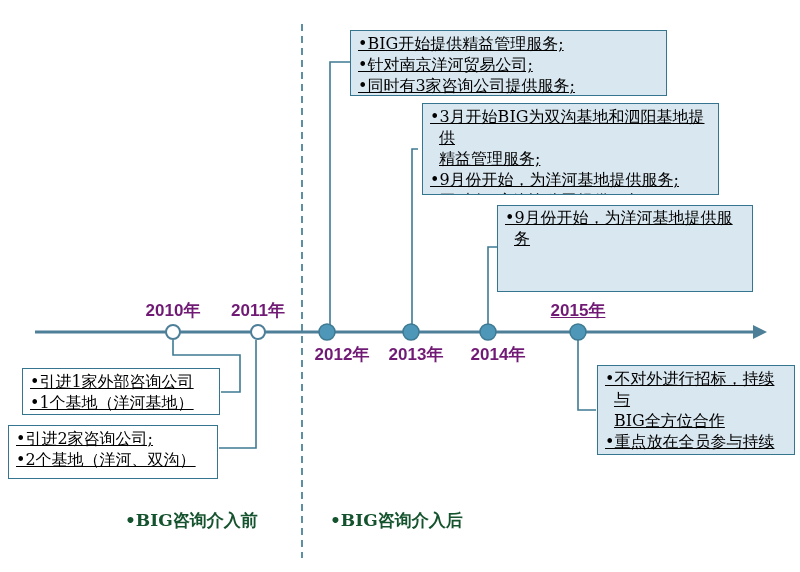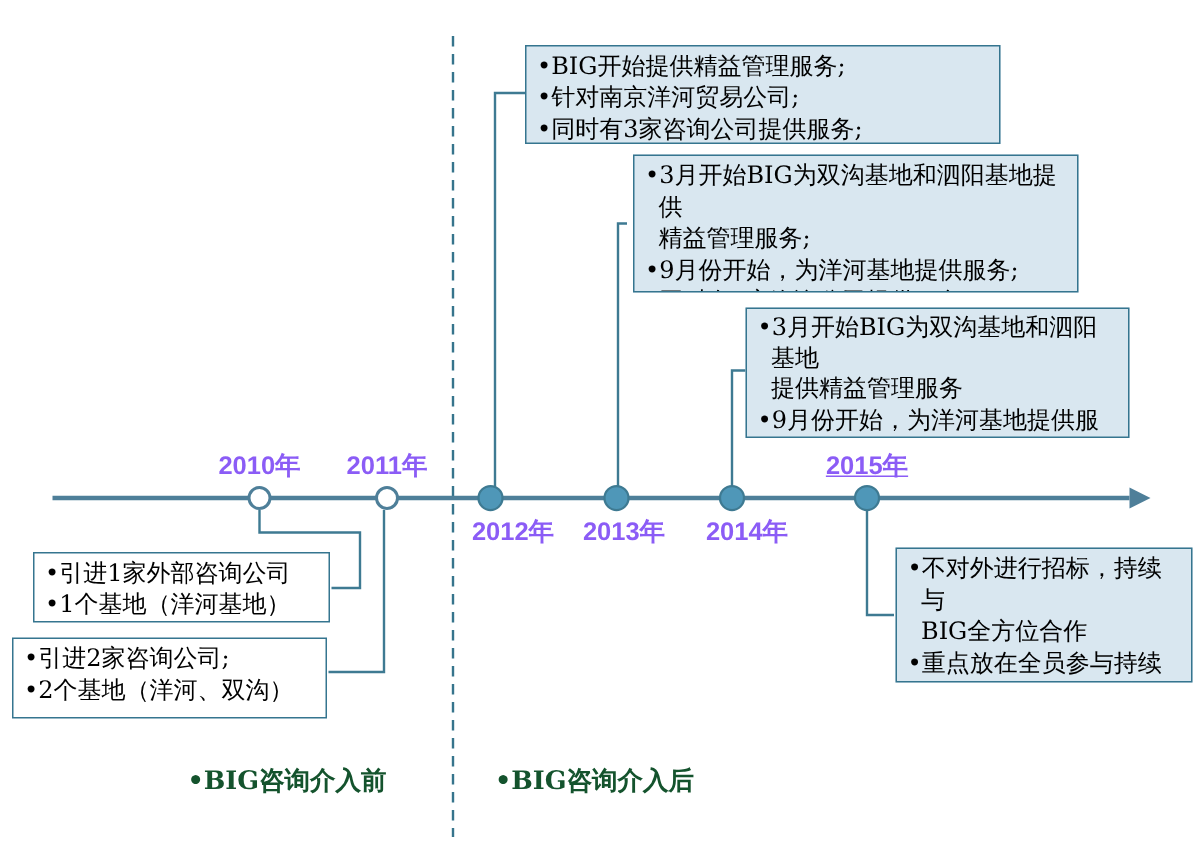--- a/index.html
+++ b/index.html
@@ -1,22 +1,22 @@
 <!DOCTYPE html>
 <html><head>
 <meta charset="utf-8">
 <style>
   html,body{margin:0;padding:0;background:#fff;}
   #canvas{position:relative;width:800px;height:572px;background:#ffffff;overflow:hidden;
           font-family:"DejaVu Serif", serif;color:#000;}
   #lines{position:absolute;left:0;top:0;width:800px;height:572px;}
   .year{position:absolute;transform:translateX(-50%);white-space:nowrap;
-        font-family:"Liberation Sans", sans-serif;font-size:17px;font-weight:600;color:#8b5cf6;}
+        font-family:"Liberation Sans", sans-serif;font-size:17px;font-weight:600;color:#701a75;}
   .callout{position:absolute;box-sizing:border-box;border:1.5px solid #35758f;
-           padding:2px 7px;font-size:16px;line-height:21px;overflow:hidden;}
+           padding:2px 7px;font-size:16px;line-height:21px;overflow:hidden;text-decoration:underline;}
   .callout.blue{background:#d9e7f0;}
   .callout.white{background:#ffffff;}
   .bullet-line{white-space:pre-wrap;text-indent:-9px;padding-left:9px;}
   .footer-label{position:absolute;font-size:17px;font-weight:bold;white-space:nowrap;color:#14532d;}
 </style>
 </head>
 <body>
 
 <div id="canvas">
 
@@ -54,22 +54,20 @@
       <div class="bullet-line">•针对南京洋河贸易公司;</div>
       <div class="bullet-line">•同时有3家咨询公司提供服务;</div>
     </div>
   <div class="callout blue" style="left:422px;top:103px;width:297px;height:92px;">
       <div class="bullet-line">•3月开始BIG为双沟基地和泗阳基地提供
 精益管理服务;</div>
       <div class="bullet-line">•9月份开始，为洋河基地提供服务;</div>
       <div class="bullet-line">•同时有2家咨询公司提供服务;</div>
     </div>
   <div class="callout blue" style="left:497px;top:205px;width:256px;height:87px;line-height:20.5px;">
-      <div class="bullet-line">•3月开始BIG为双沟基地和泗阳基地
-提供精益管理服务</div>
       <div class="bullet-line">•9月份开始，为洋河基地提供服务</div>
     </div>
   <div class="callout blue" style="left:597px;top:365px;width:198px;height:90px;">
       <div class="bullet-line">•不对外进行招标，持续与
 BIG全方位合作</div>
       <div class="bullet-line">•重点放在全员参与持续变
 革系统的建立</div>
     </div>
   <div class="callout white" style="left:22px;top:368px;width:198px;height:47px;">
       <div class="bullet-line">•引进1家外部咨询公司</div>

